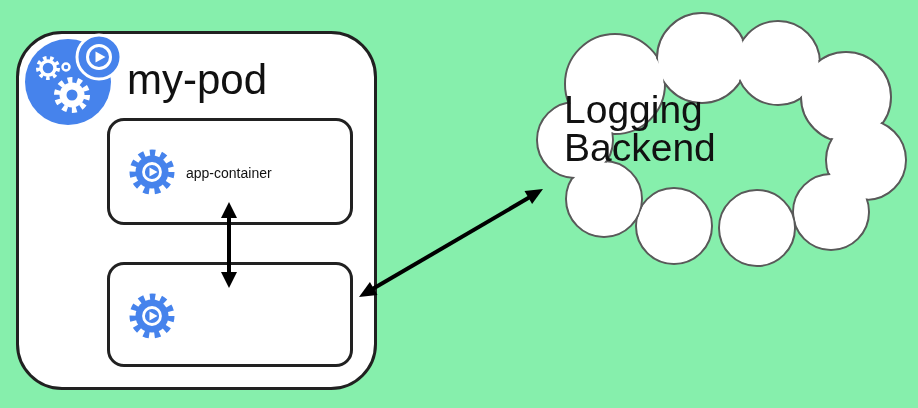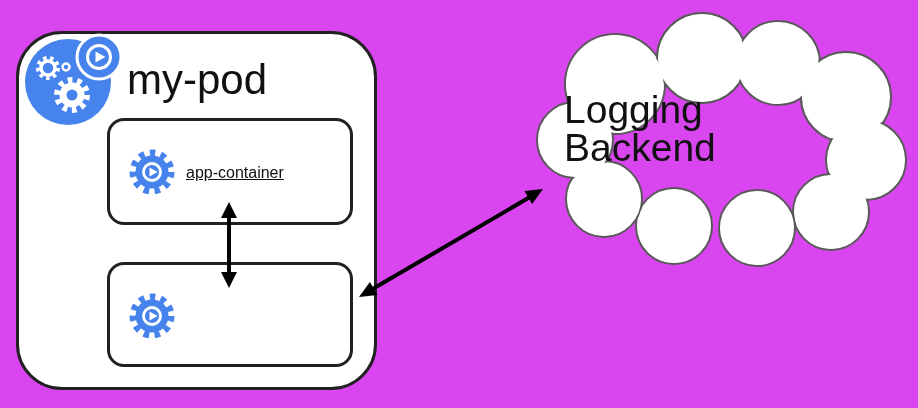--- a/index.html
+++ b/index.html
@@ -1,20 +1,20 @@
 <!DOCTYPE html>
 <html><head>
 <meta charset="utf-8">
 <style>
   html, body { margin: 0; padding: 0; background: #ffffff; }
   #stage {
     position: relative;
     width: 918px;
     height: 408px;
-    background: #d946ef;
+    background: #86efac;
     font-family: "Liberation Sans", sans-serif;
     overflow: hidden;
   }
   .box {
     position: absolute;
     background: #ffffff;
     border: 3px solid #212121;
     box-sizing: border-box;
     z-index: 1;
   }
@@ -39,23 +39,22 @@
     z-index: 3;
     white-space: nowrap;
   }
   #pod-label {
     left: 127px; top: 57px;
     font-size: 42px;
     line-height: 46px;
   }
   #app-container-label {
     left: 186px; top: 160px;
-    font-size: 16px;
+    font-size: 14px;
     line-height: 26px;
-    text-decoration: underline;
   }
   #logging-agent-label {
     left: 186px; top: 303px;
     font-size: 22px;
     line-height: 26px;
   }
   #cloud-label {
     left: 564px; top: 91px;
     width: 250px;
     text-align: left;

